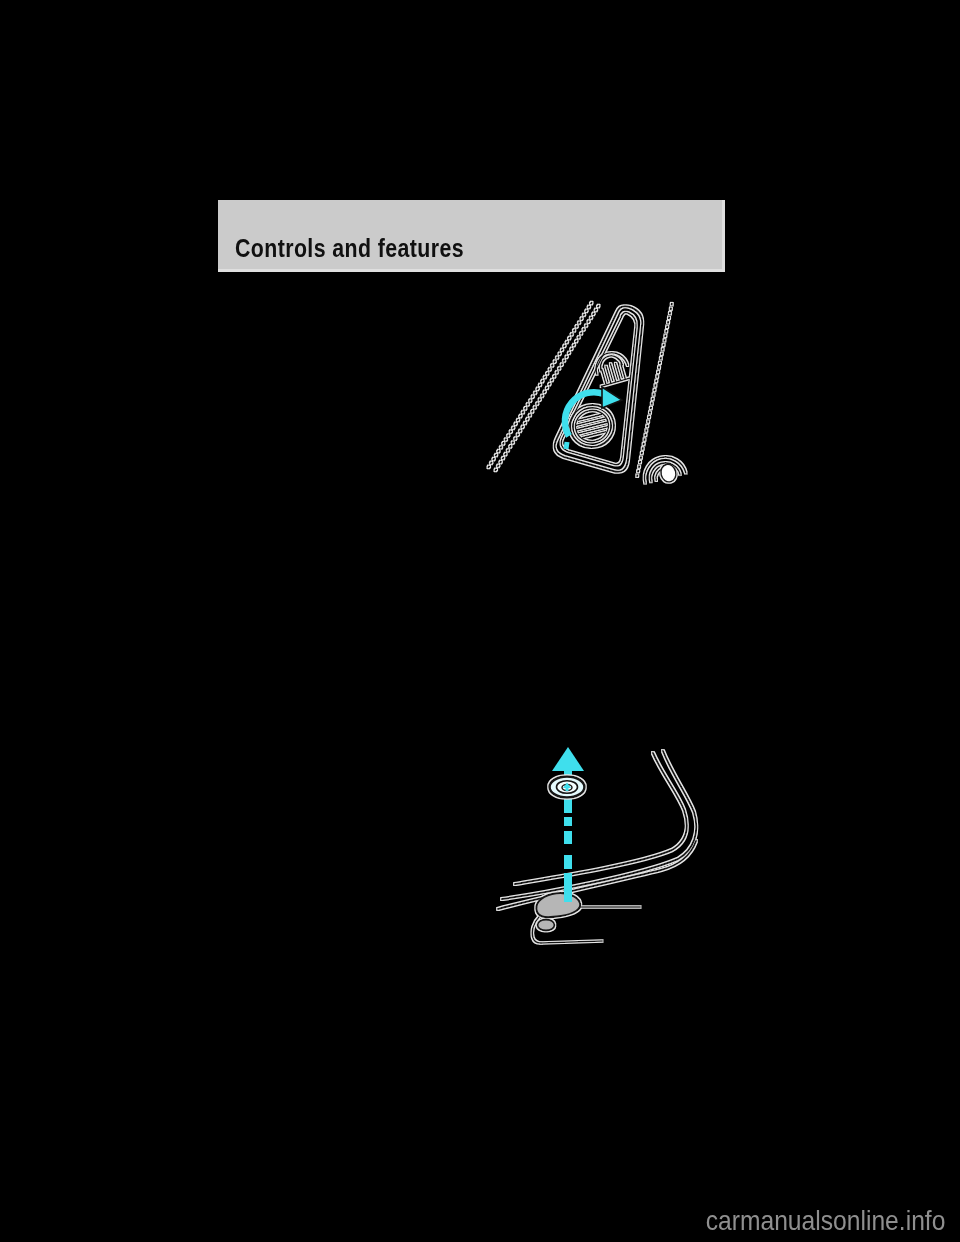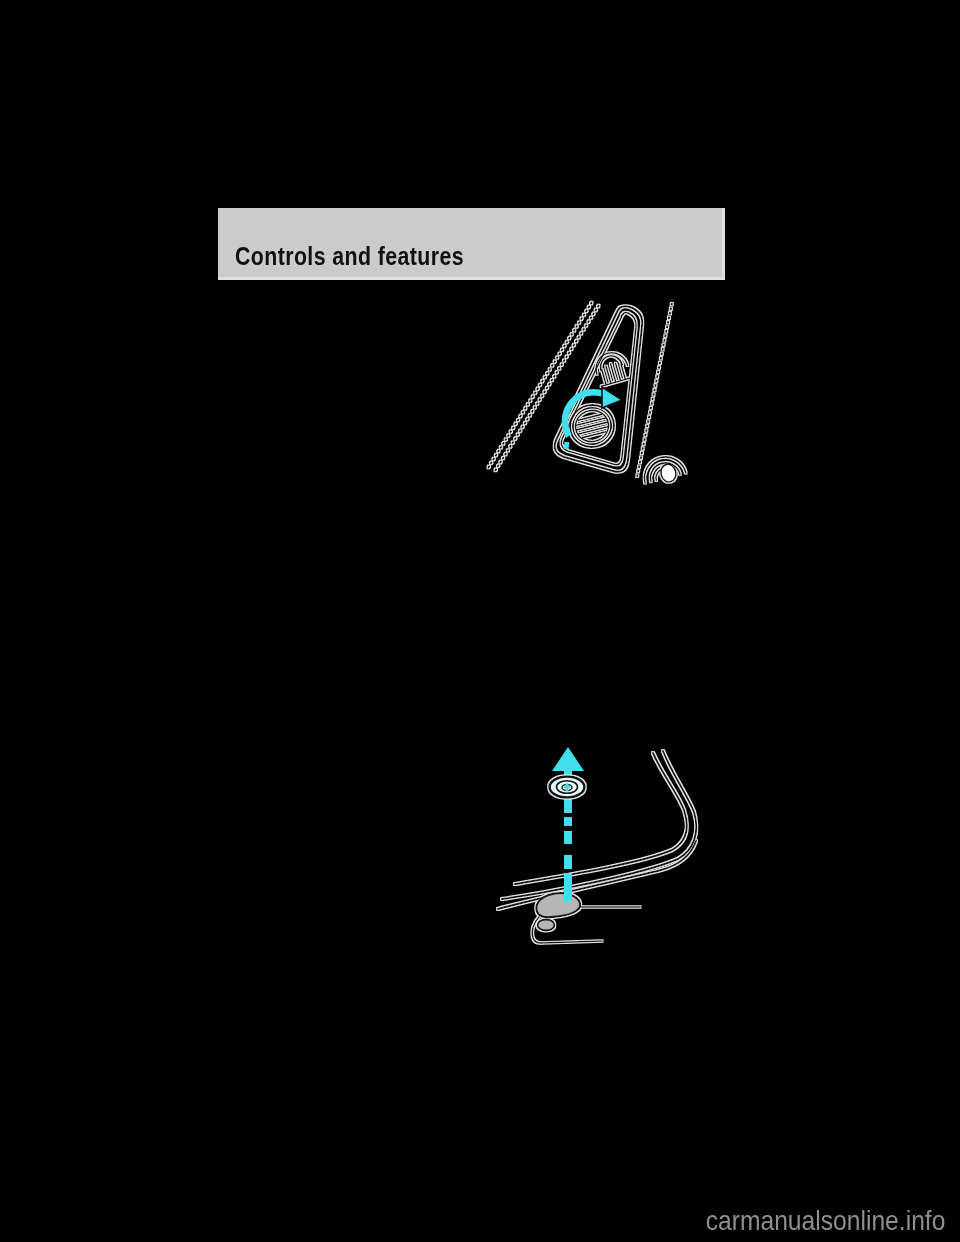--- a/index.html
+++ b/index.html
@@ -3,21 +3,21 @@
 <meta charset="utf-8">
 <style>
   html,body{margin:0;padding:0;}
   body{
     width:960px;height:1242px;
     background:var(--page-bg,#000);
     position:relative;overflow:hidden;
     font-family:"Liberation Sans", sans-serif;
   }
   .header-box{
-    position:absolute;left:218px;top:208px;
+    position:absolute;left:218px;top:200px;
     width:504px;height:69px;
     background:var(--header-bg,#cbcbcb);
     border-right:3px solid #dfdfdf;
     border-bottom:3px solid #dfdfdf;
   }
   .header-title{
     position:absolute;left:17px;bottom:5px;
     font-size:26px;font-weight:bold;
     color:var(--header-fg,#101010);
     white-space:nowrap;

